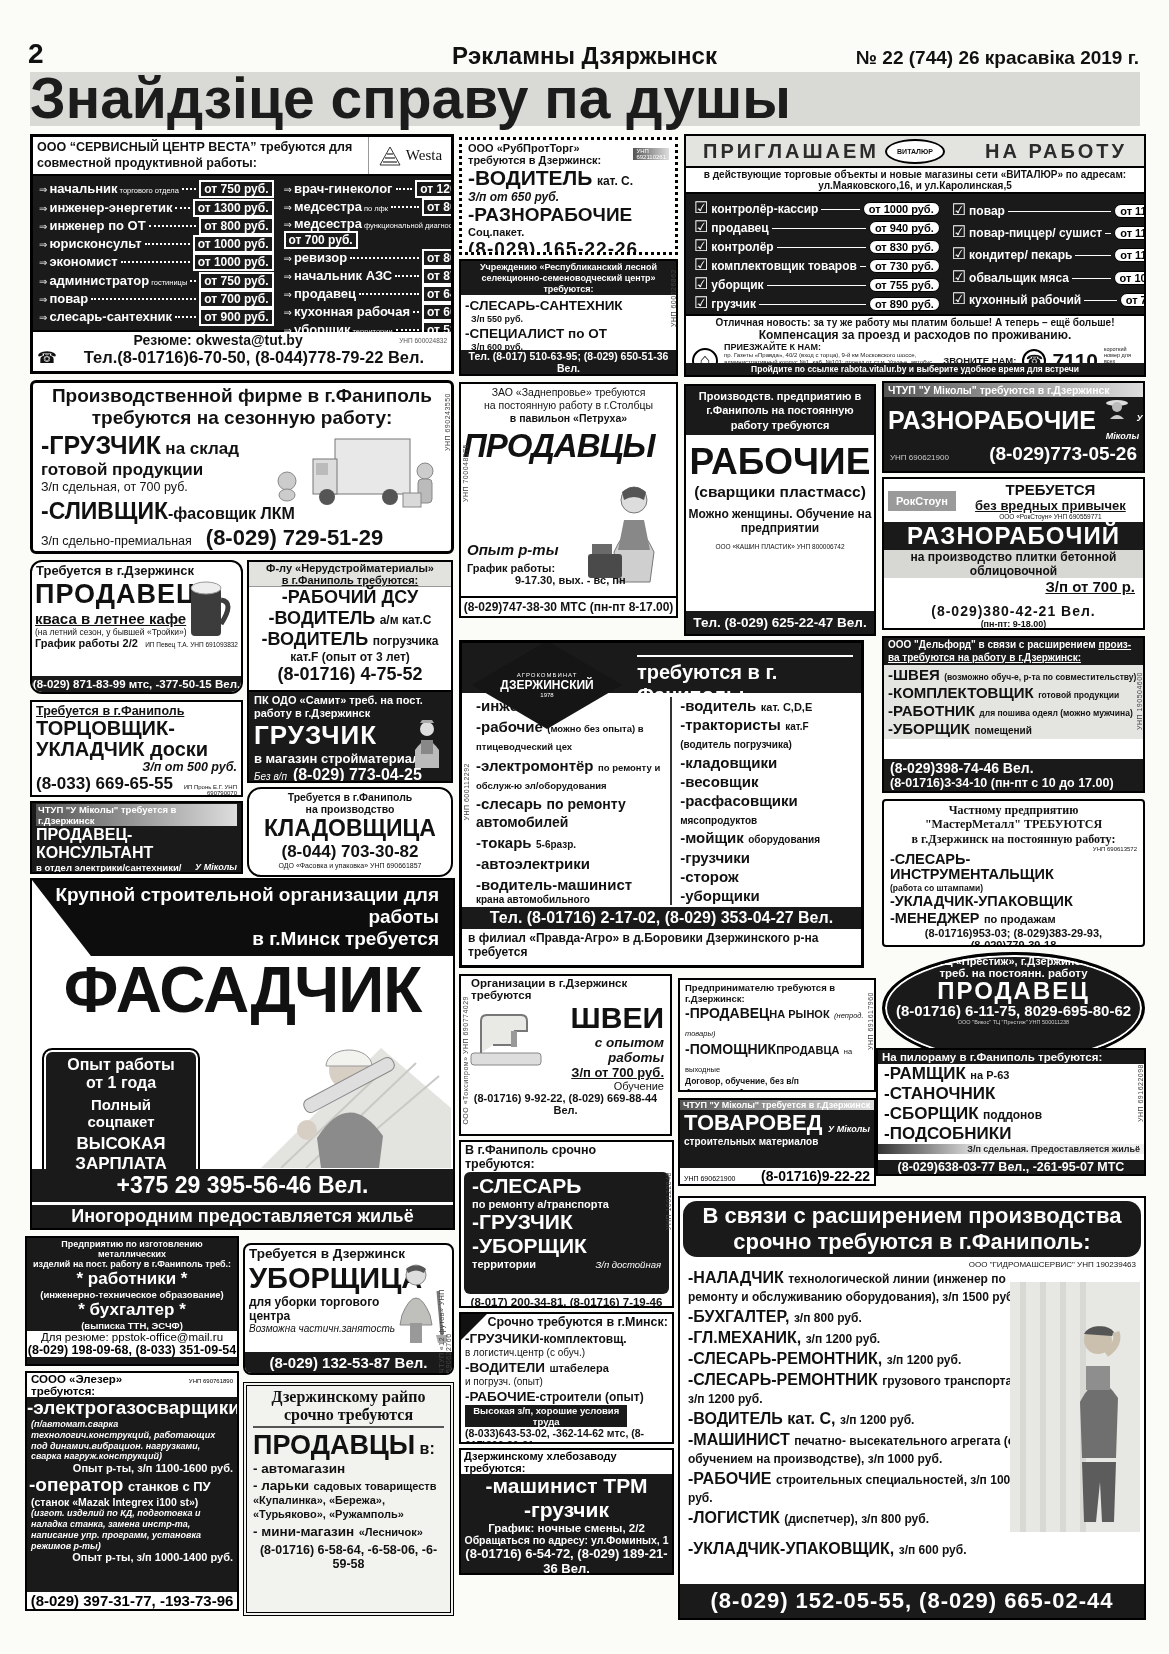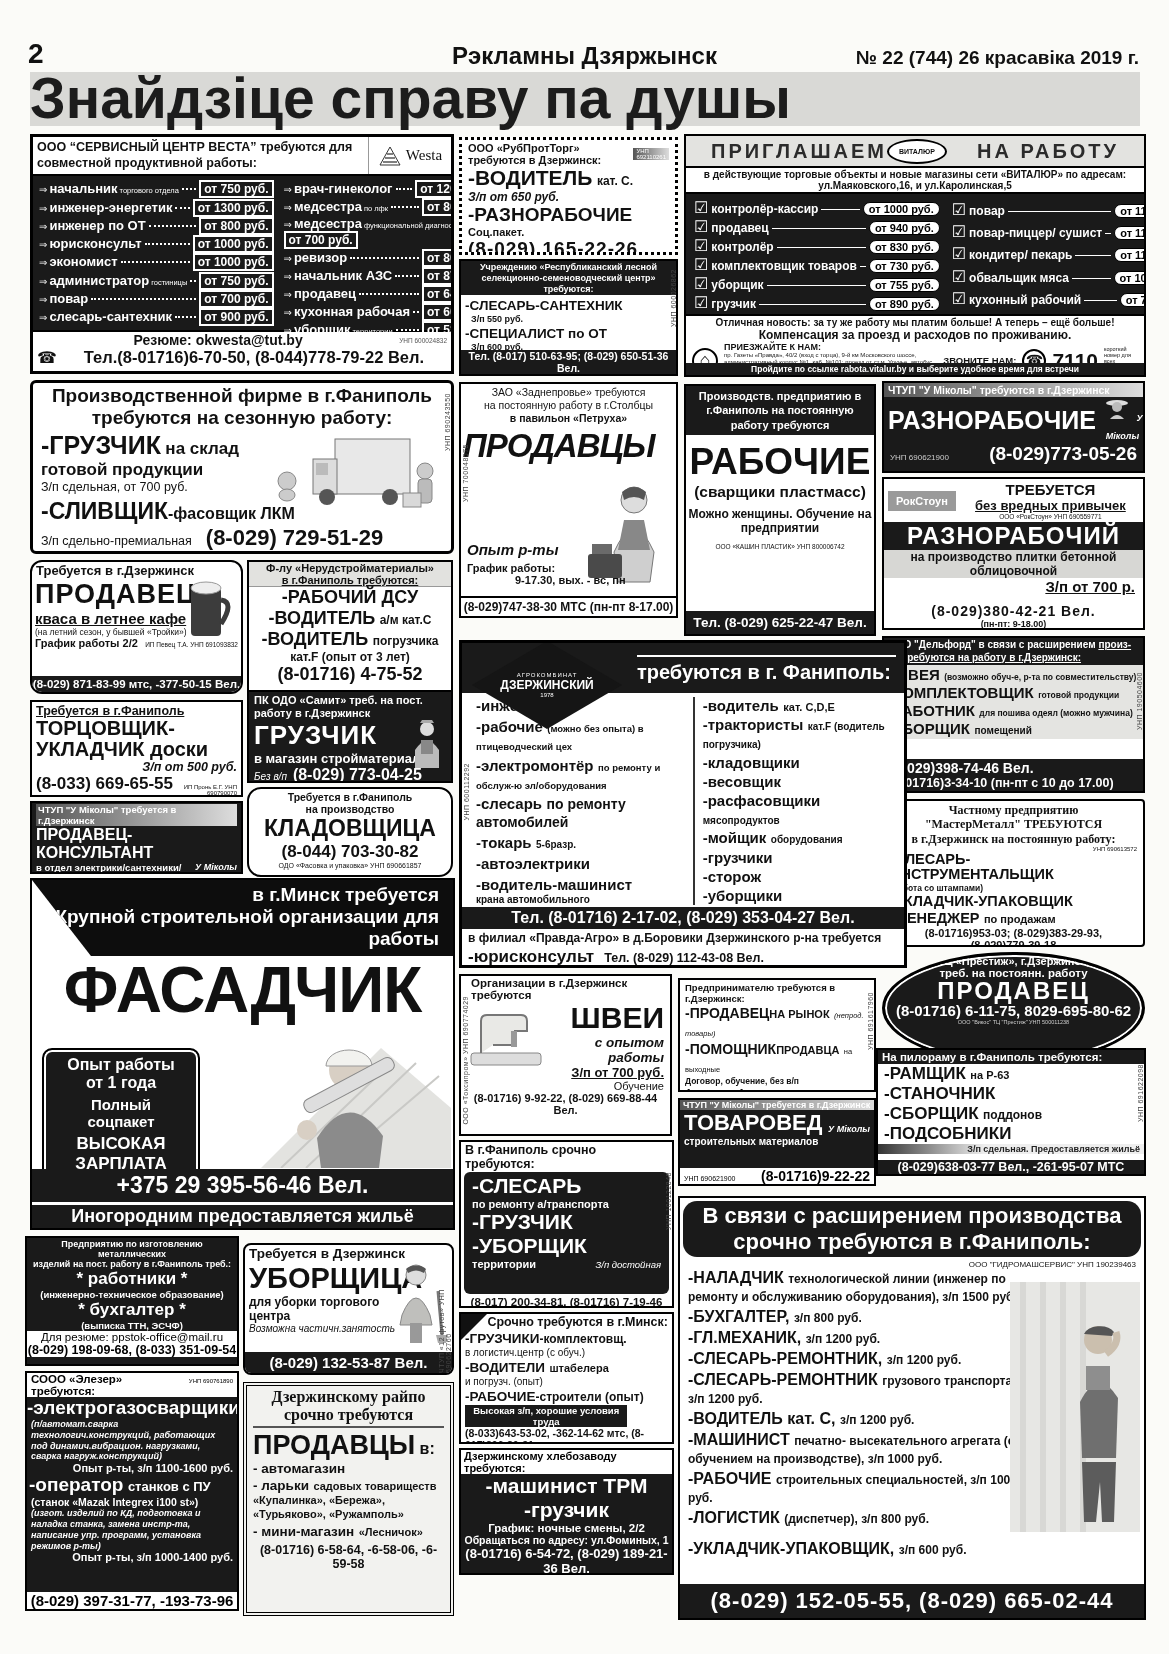--- a/index.html
+++ b/index.html
@@ -184,21 +184,21 @@
       <div><span class="b" style="font-size:13.5px;">-СПЕЦИАЛИСТ по ОТ</span></div>
       <div class="b" style="font-size:9px;padding-left:6px;">З/п 600 руб.</div>
       <div><span class="b" style="font-size:13.5px;">-ЛЕСОВОД.</span> <span class="b" style="font-size:10px;">З/п 550 руб</span></div>
       <div><span class="b" style="font-size:13.5px;">-УБОРЩИК</span> <span class="b" style="font-size:10px;">помещений, территорий. З/п 350 руб.</span></div>
     </div>
     <div class="bar" style="font-size:10.5px;position:absolute;left:0;right:0;bottom:0;">Тел. (8-017) 510-63-95; (8-029) 650-51-36 Вел.</div>
     <div class="vt" style="right:-1px;top:8px;">УНП 600026862</div>
   </div>
 
   <div class="ad" id="a_vit" style="left:684px;top:134px;width:462px;height:243px;">
-    <div style="display:flex;align-items:center;background:#e3e3e0;border-bottom:2px solid #000;height:30px;padding:0 25px;">
+    <div style="display:flex;align-items:center;background:#e3e3e0;border-bottom:2px solid #000;height:30px;padding:0 17px;">
       <span style="flex:1;font-size:20px;font-weight:800;letter-spacing:3px;color:#2b2b2b;">ПРИГЛАШАЕМ</span>
       <span style="border:2px solid #000;border-radius:50%;background:#fff;font-size:7px;font-weight:bold;padding:7px 10px;">ВИТАЛЮР</span>
       <span style="flex:1;text-align:right;font-size:20px;font-weight:800;letter-spacing:3px;color:#2b2b2b;">НА РАБОТУ</span>
     </div>
     <div class="b c" style="font-size:10px;padding:1px 6px;border-bottom:2px solid #000;">в действующие торговые объекты и новые магазины сети «ВИТАЛЮР» по адресам: ул.Маяковского,16, и ул.Каролинская,5</div>
     <div class="dk" style="display:flex;gap:12px;padding:4px 8px;height:112px;">
       <div style="flex:1;display:flex;flex-direction:column;justify-content:space-between;">
         <div class="vitrow">
             <span style="margin-right:3px;">☑</span>
             <span class="jt" style="font-size:12px;">контролёр-кассир</span>
@@ -477,21 +477,21 @@
     </div>
     <div class="r" style="font-size:6px;">УНП 690613572</div>
     <div style="font-size:14.5px;font-weight:800;line-height:1.05;"><span>-СЛЕСАРЬ-</span><br><span>ИНСТРУМЕНТАЛЬЩИК</span></div>
     <div class="b" style="font-size:8.5px;">(работа со штампами)</div>
     <div style="font-size:14.5px;font-weight:800;">-УКЛАДЧИК-УПАКОВЩИК</div>
     <div><span style="font-size:14.5px;font-weight:800;">-МЕНЕДЖЕР</span> <span class="b" style="font-size:11px;">по продажам</span></div>
     <div class="b c" style="font-size:11px;">(8-01716)953-03; (8-029)383-29-93,</div>
     <div class="b c" style="font-size:11px;">(8-029)779-39-18</div>
   </div>
 
-  <div class="ad" id="a_agro" style="left:459px;top:640px;width:448px;height:328px;border-width:3px;">
+  <div class="ad" id="a_agro" style="left:459px;top:640px;width:405px;height:328px;border-width:3px;">
     <div class="dk" style="height:50px;position:relative;">
       <div class="diamond">
         <span style="font-size:6px;letter-spacing:1px;">АГРОКОМБИНАТ</span>
         <span style="font-size:12px;font-weight:800;">ДЗЕРЖИНСКИЙ</span>
         <span style="font-size:6px;">1978</span>
       </div>
       <div style="position:absolute;left:175px;right:8px;top:12px;border-top:2px solid #fff;padding-top:4px;font-size:20px;font-weight:800;">требуются в г. Фаниполь:</div>
     </div>
     <div style="display:flex;padding:4px 8px 2px 14px;height:208px;">
       <div style="flex:1.1;display:flex;flex-direction:column;justify-content:space-between;border-right:2px solid #333;padding-right:4px;">
@@ -521,22 +521,22 @@
     </div>
     <div style="display:flex;align-items:baseline;gap:10px;padding:0 6px;">
       <span style="font-size:17px;font-weight:800;">-юрисконсульт</span>
       <span class="b" style="font-size:12.5px;">Тел. (8-029) 112-43-08 Вел.</span>
     </div>
     <div class="vt" style="left:1px;top:120px;">УНП 600112292</div>
   </div>
 
   <div class="ad" id="a_fas" style="left:30px;top:878px;width:425px;height:352px;">
     <div class="fas-head">
+      <div style="font-size:19px;font-weight:800;">Крупной строительной организации для работы</div>
       <div style="font-size:19px;font-weight:800;">в г.Минск требуется</div>
-      <div style="font-size:19px;font-weight:800;">Крупной строительной организации для работы</div>
     </div>
     <div class="c" style="font-size:64px;font-weight:800;letter-spacing:-1px;line-height:1.0;margin-top:2px;">ФАСАДЧИК</div>
     <svg width="230" height="150" viewBox="0 0 230 150" style="position:absolute;right:2px;bottom:60px;">
       <path d="M40 150 L160 30 L230 90 L230 150 Z" fill="#e3e3e0"></path>
       <path d="M60 150 L170 45 M85 150 L195 45 M110 150 L218 58" stroke="#c9c9c6" stroke-width="2" fill="none"></path>
       <circle cx="128" cy="52" r="20" fill="#d8cfc4"></circle>
       <path d="M105 48 a23 16 0 0 1 46 0 Z" fill="#f2f2ef" stroke="#999"></path>
       <path d="M96 120 q32 -50 66 -2 l-4 32 h-58 Z" fill="#8b8b8b"></path>
       <rect x="78" y="60" width="100" height="14" rx="6" transform="rotate(-28 128 67)" fill="#dedede" stroke="#888"></rect>
       <circle cx="86" cy="112" r="10" fill="#d8cfc4"></circle>

